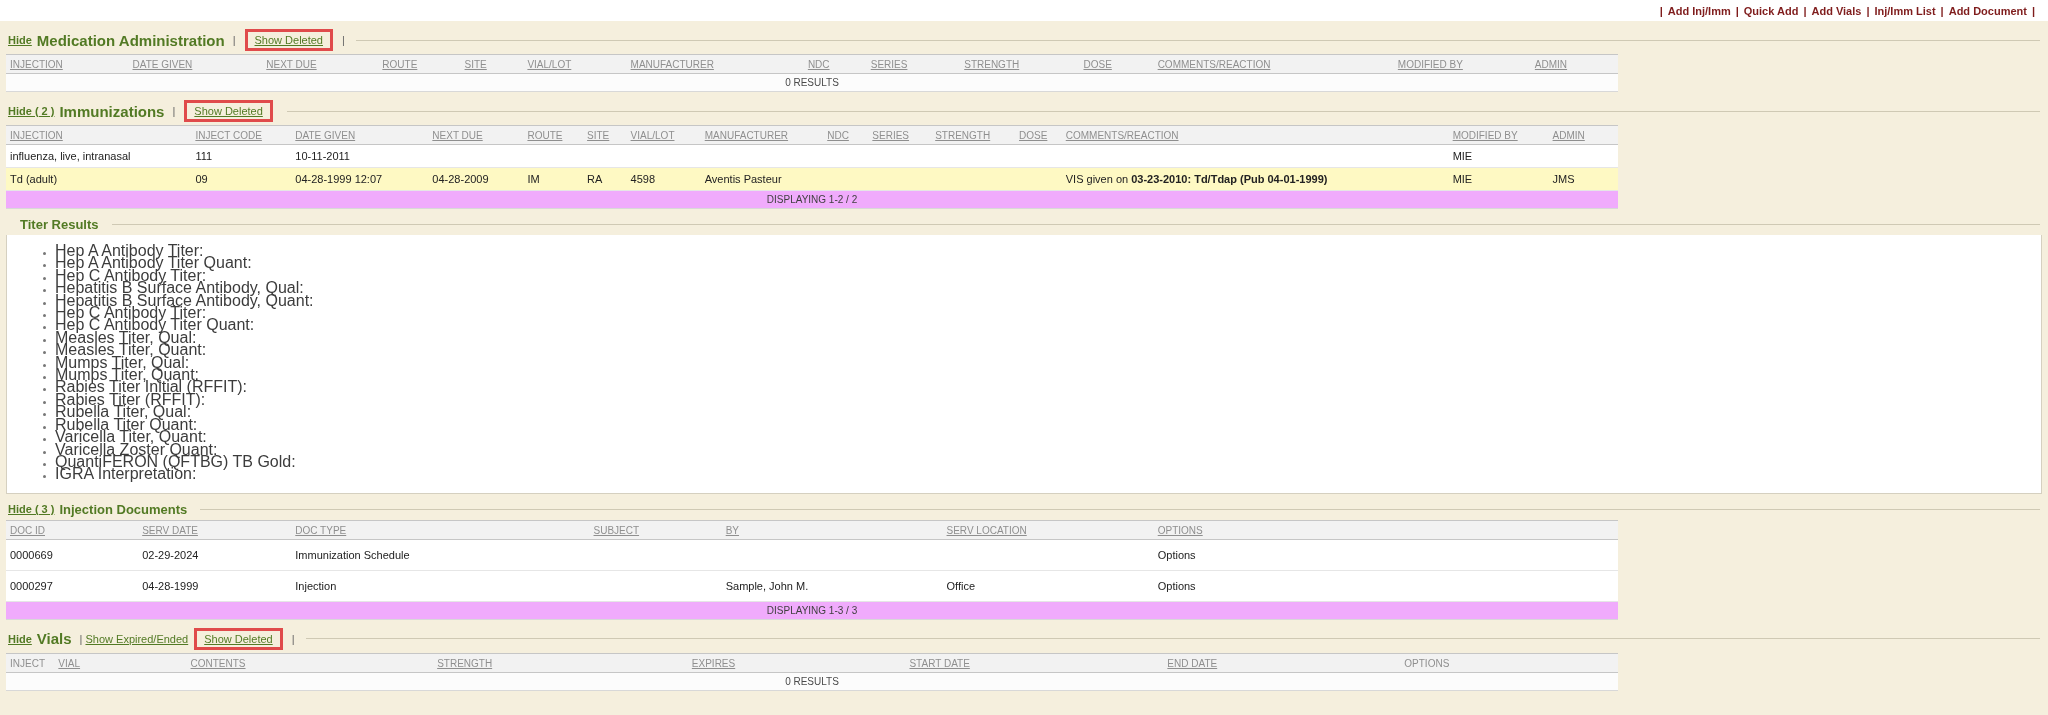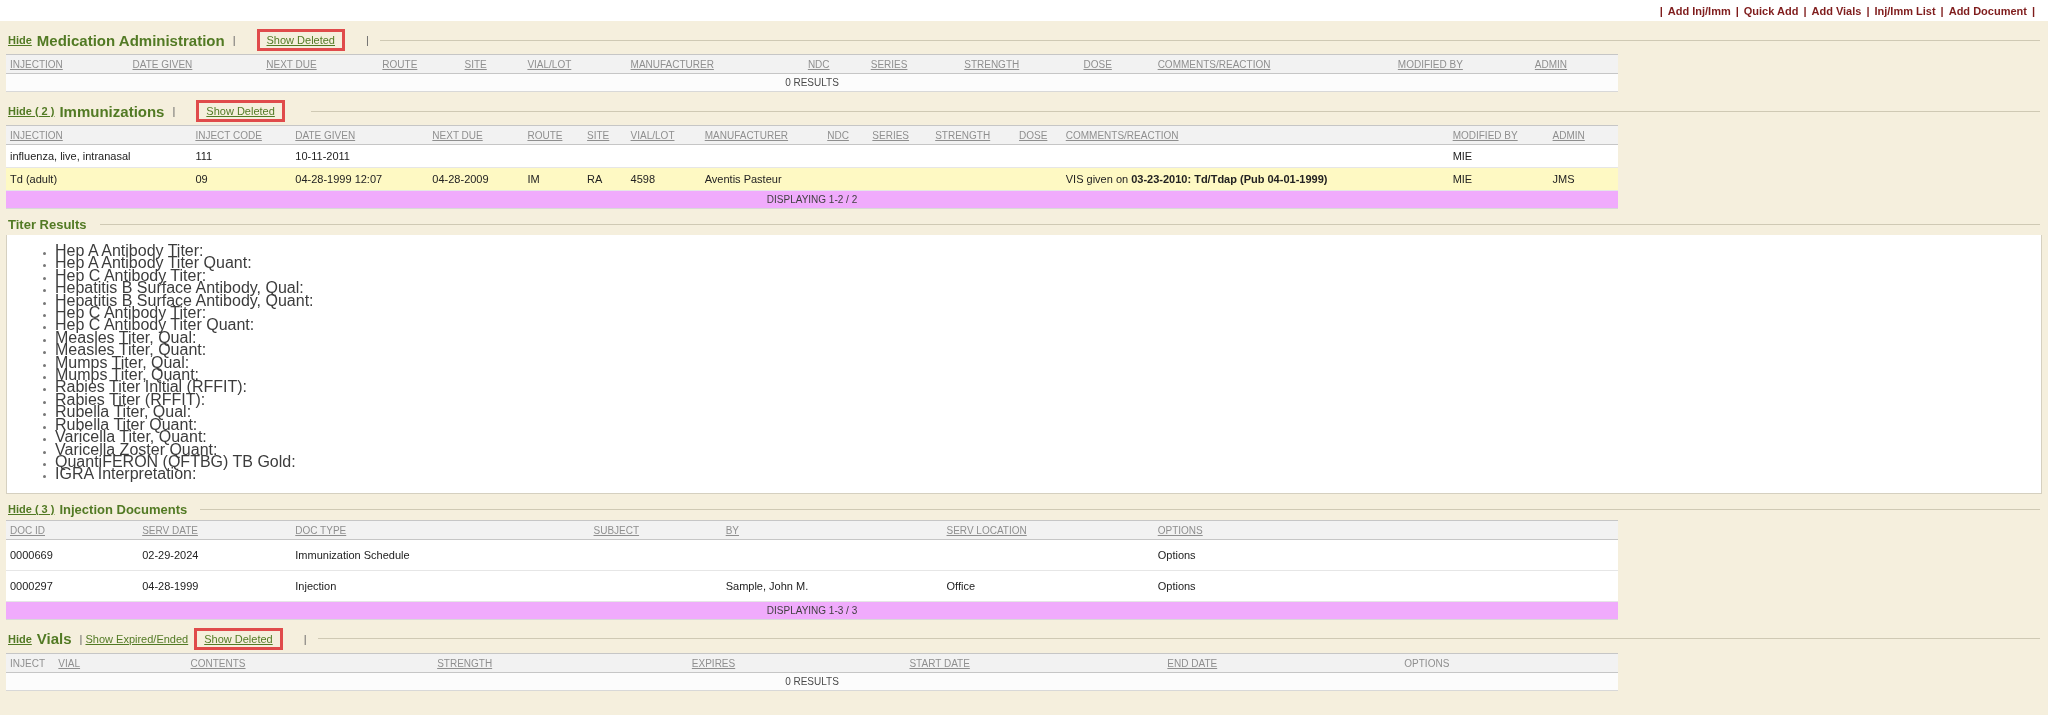--- a/index.html
+++ b/index.html
@@ -18,25 +18,25 @@
   }
   .topbar a { color:#7f1c1c; cursor:pointer; }
   .topbar .pipe { margin:0 5px; text-decoration:none; }
   
   .section-head {
     display:flex; align-items:center;
     padding:0 8px; margin:8px 0 3px 0; white-space:nowrap;
   }
   .hide-link { color:#527a24; font-size:11px; font-weight:bold; text-decoration:underline; cursor:pointer; }
   .section-title { color:#527a24; font-size:15px; font-weight:bold; margin:0 5px; }
-  .section-title.small { font-size:13px; margin-left:0; }
+  .section-title.small { font-size:13px; margin-left:12px; }
   .head-pipe { color:#666; font-size:11px; margin:0 3px; }
   .show-link { color:#527a24; font-size:11px; text-decoration:underline; cursor:pointer; }
   .redbox {
-    border:3px solid #e04b4b; padding:2px 7px; margin:0 18px;
+    border:3px solid #e04b4b; padding:2px 7px; margin:0 6px;
     display:inline-flex; align-items:center;
   }
   .head-rule { flex:1; height:1px; background:#cfc9b4; margin-left:8px; }
   
   table {
     border-collapse:collapse; table-layout:fixed;
     width:1612px; margin:0 6px; background:#fff; font-size:11px;
   }
   thead th {
     background:#f2f2f2; color:#8f8f8f; font-size:10px; font-weight:normal;

